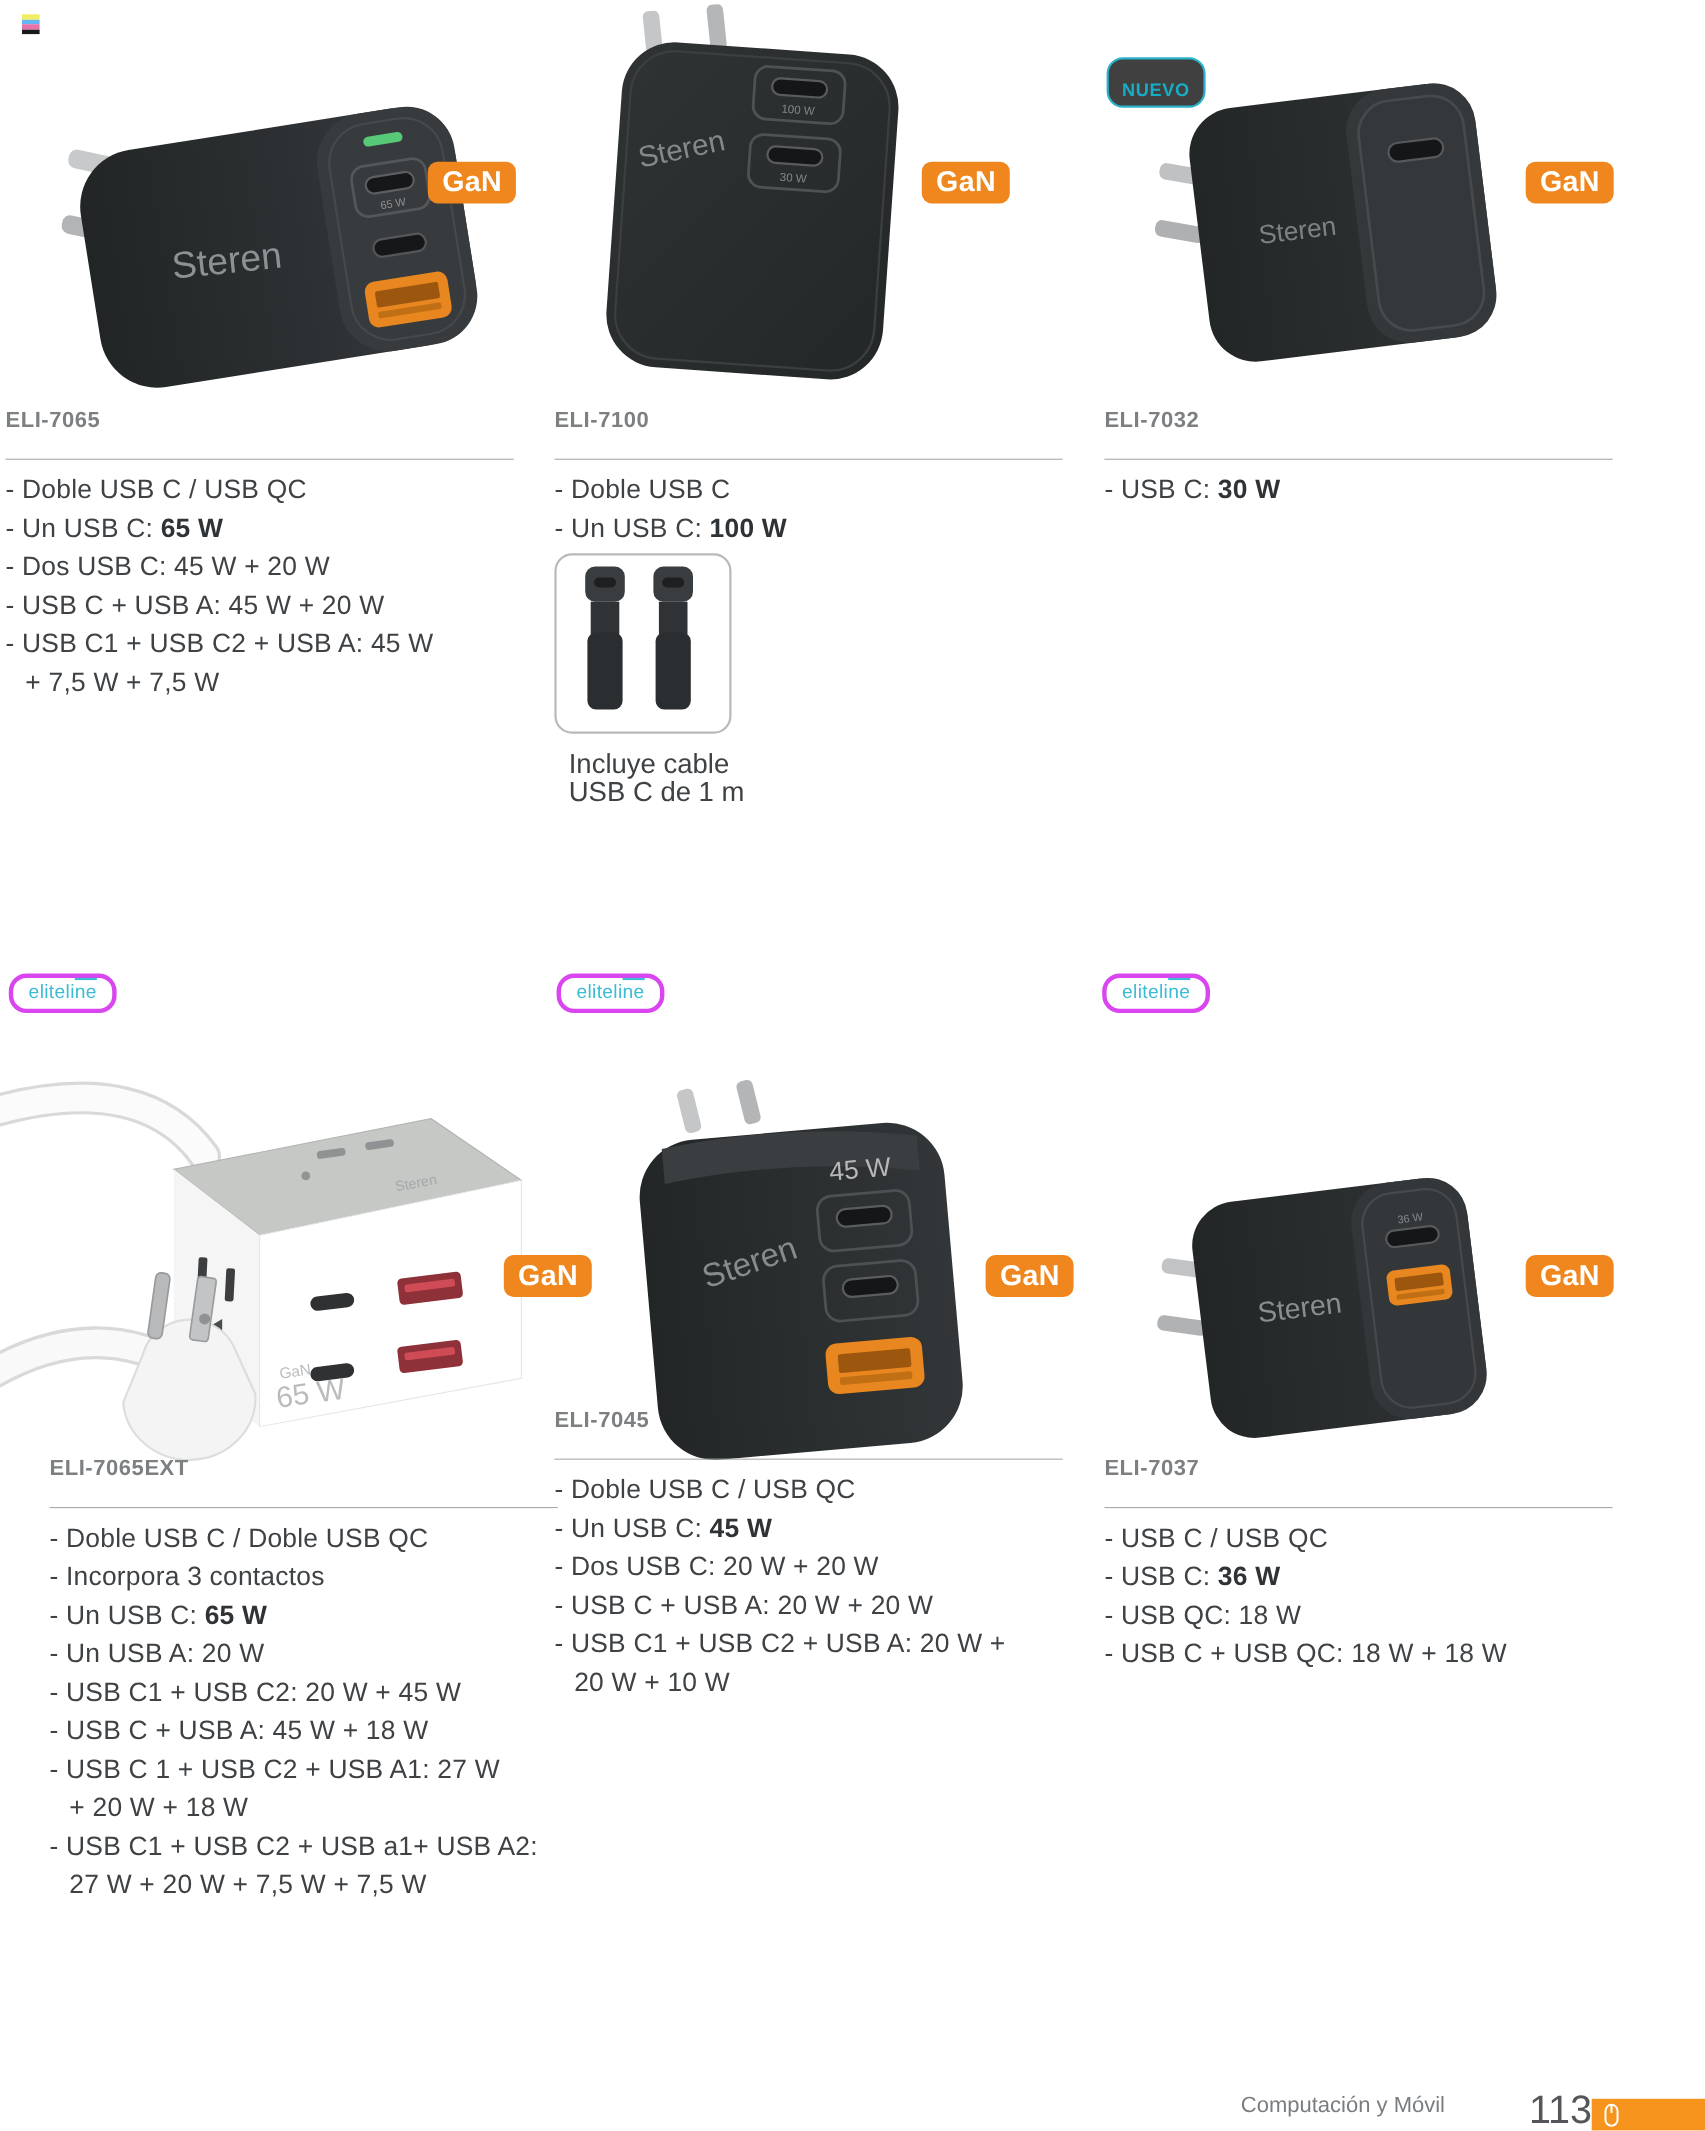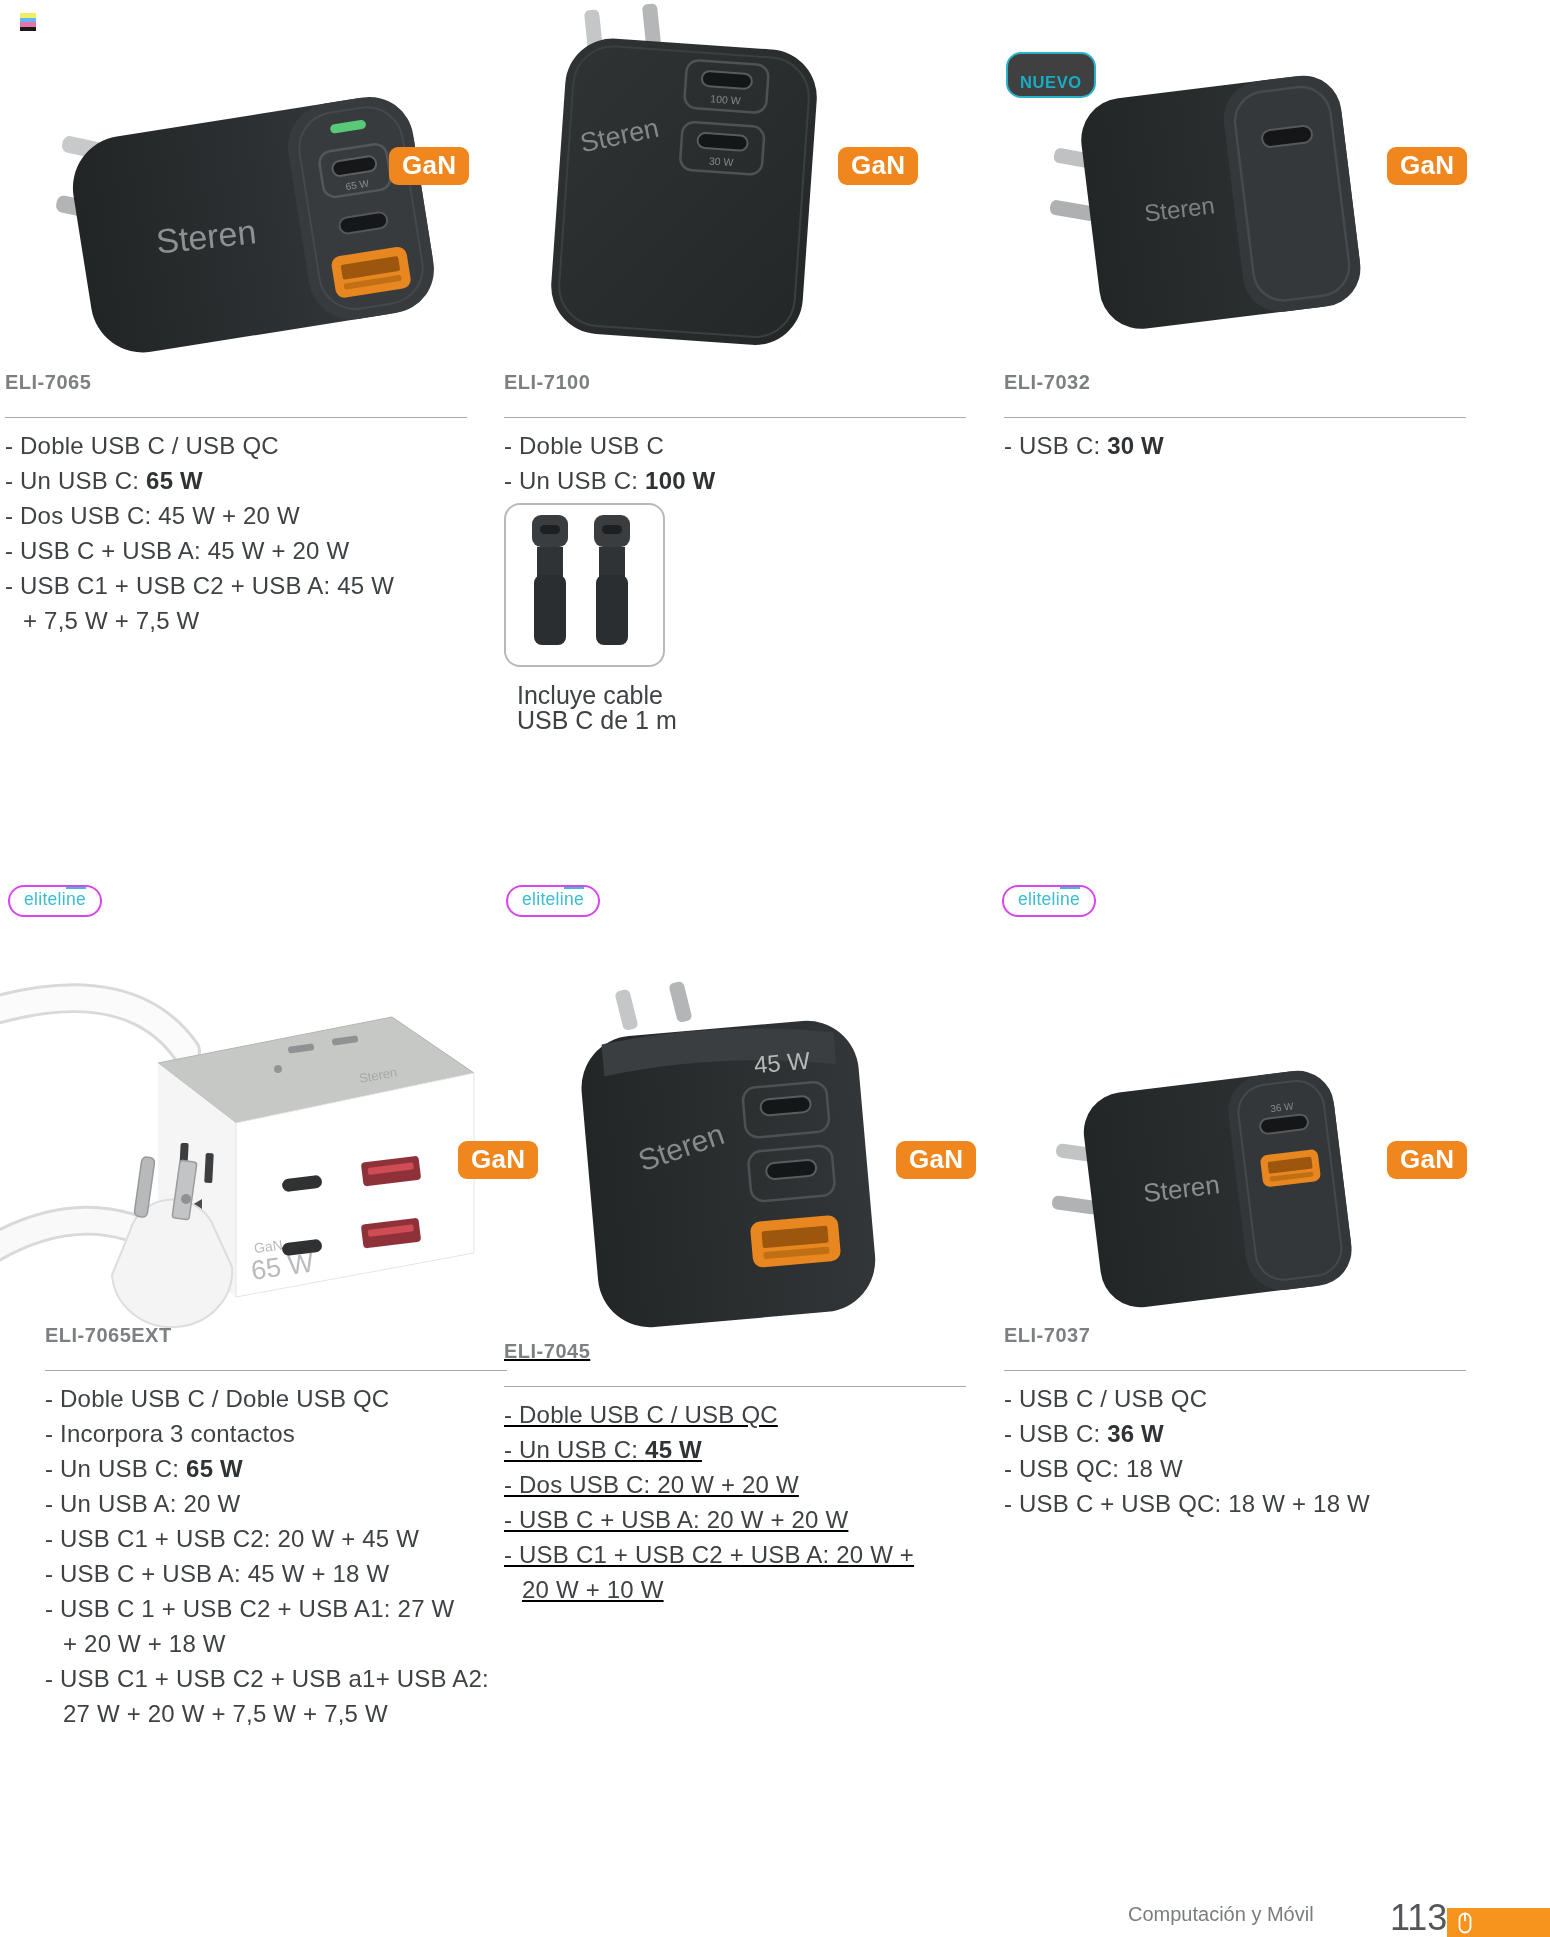--- a/index.html
+++ b/index.html
@@ -22,21 +22,21 @@
   .specs b { font-weight:700; color:#303336; }
 
   
   .gan-badge { position:absolute; background:#f0871e; color:#ffffff; font-weight:700;
                font-size:26px; line-height:1; padding:5px 13px 7px; border-radius:9px;
                letter-spacing:0.3px; }
   #nuevo-badge { position:absolute; left:1006px; top:52px; background:#404040;
                  border:2.5px solid #29b2c9; color:#17adc6; font-weight:700;
                  font-size:16.5px; line-height:1; padding:20px 12px 5px;
                  border-radius:15px; letter-spacing:0.6px; }
-  .eliteline-badge { position:absolute; background:#fff; border:2px solid #d946ef;
+  .eliteline-badge { position:absolute; background:#fff; border:4px solid #d946ef;
                      color:#3bbcd3; font-size:17.5px; line-height:1;
                      padding:4px 14px 6px; border-radius:16px; letter-spacing:0.3px; }
   .eliteline-badge .over { text-decoration:overline; text-decoration-thickness:1.5px; }
 
   .product-img { position:absolute; }
 
   
   #cable-box { position:absolute; left:504px; top:503px; width:161px; height:164px;
                border:2px solid #b7b9bb; border-radius:16px; overflow:hidden; }
   #cable-caption { position:absolute; left:517px; top:683px; font-size:25px;
@@ -328,21 +328,21 @@
   <li><span class="pre">- USB C 1 + USB C2 + USB A1: 27 W</span><b class="bold"></b></li>
 
   <li class="cont"><span class="pre">+ 20 W + 18 W</span><b class="bold"></b></li>
 
   <li><span class="pre">- USB C1 + USB C2 + USB a1+ USB A2:</span><b class="bold"></b></li>
 
   <li class="cont"><span class="pre">27 W + 20 W + 7,5 W + 7,5 W</span><b class="bold"></b></li>
 </ul>
   </div>
 
-  <div class="card-text" style="left:504px; top:1340px;text-decoration:underline;">
+  <div class="card-text" style="left:504px; top:1280px;">
     <div class="sku">ELI-7045</div>
     <ul class="specs">
   <li><span class="pre">- Doble USB C / USB QC</span><b class="bold"></b></li>
 
   <li><span class="pre">- Un USB C: </span><b class="bold">45 W</b></li>
 
   <li><span class="pre">- Dos USB C: 20 W + 20 W</span><b class="bold"></b></li>
 
   <li><span class="pre">- USB C + USB A: 20 W + 20 W</span><b class="bold"></b></li>
 

